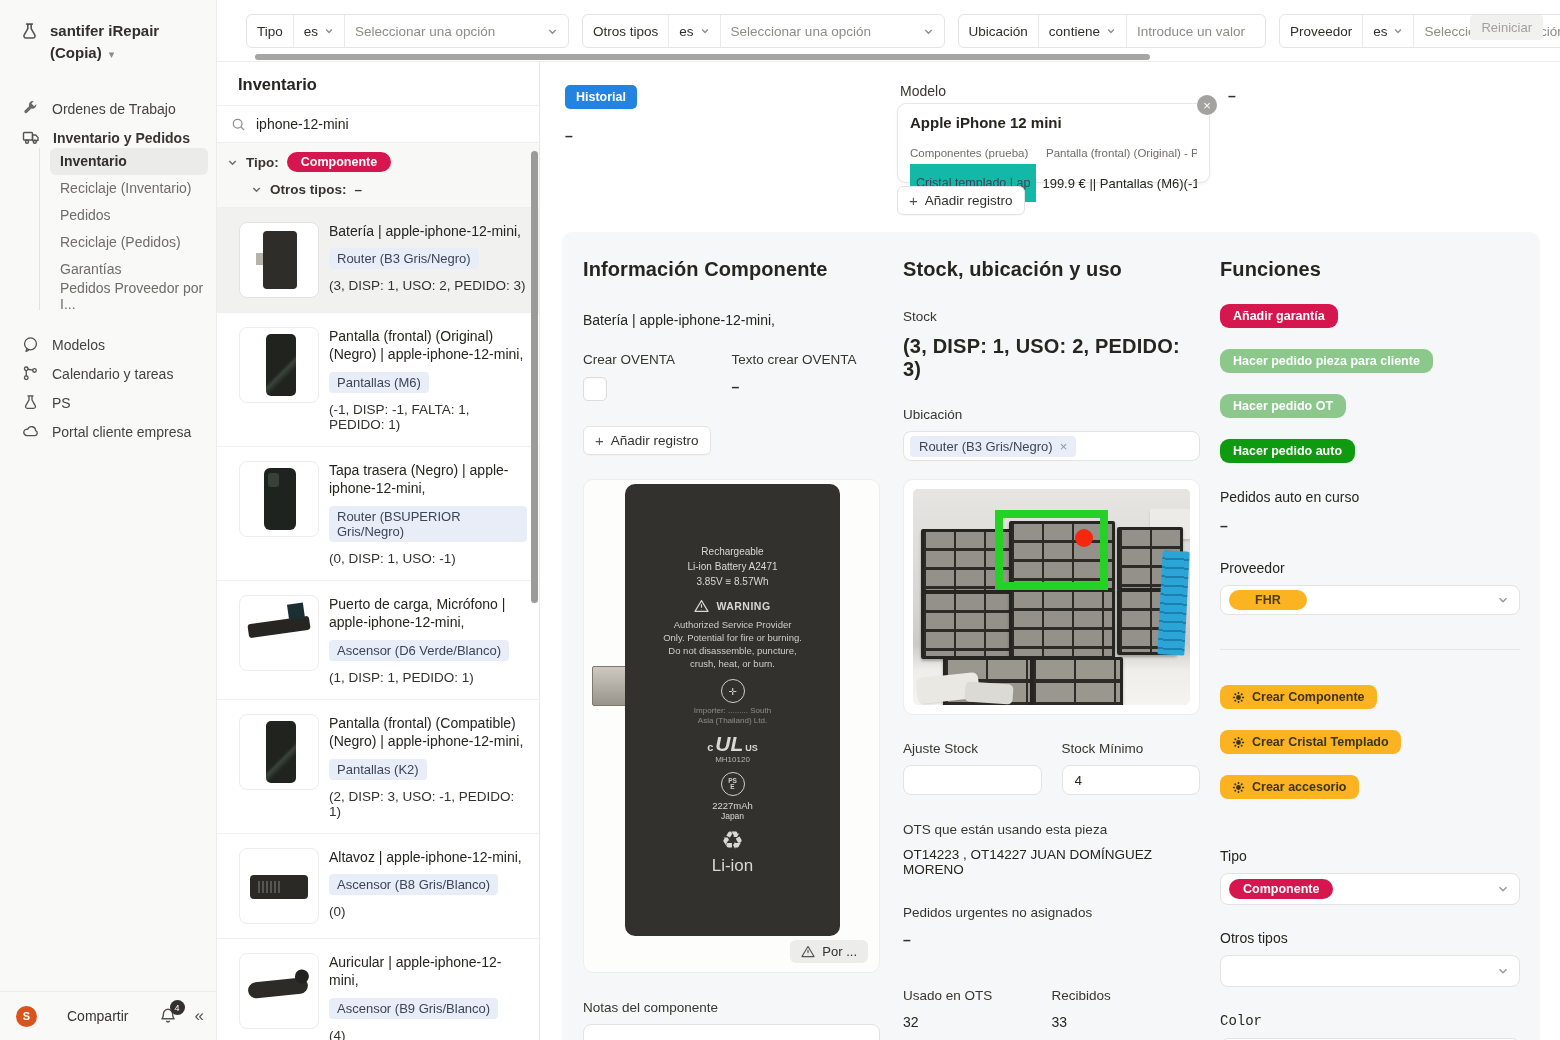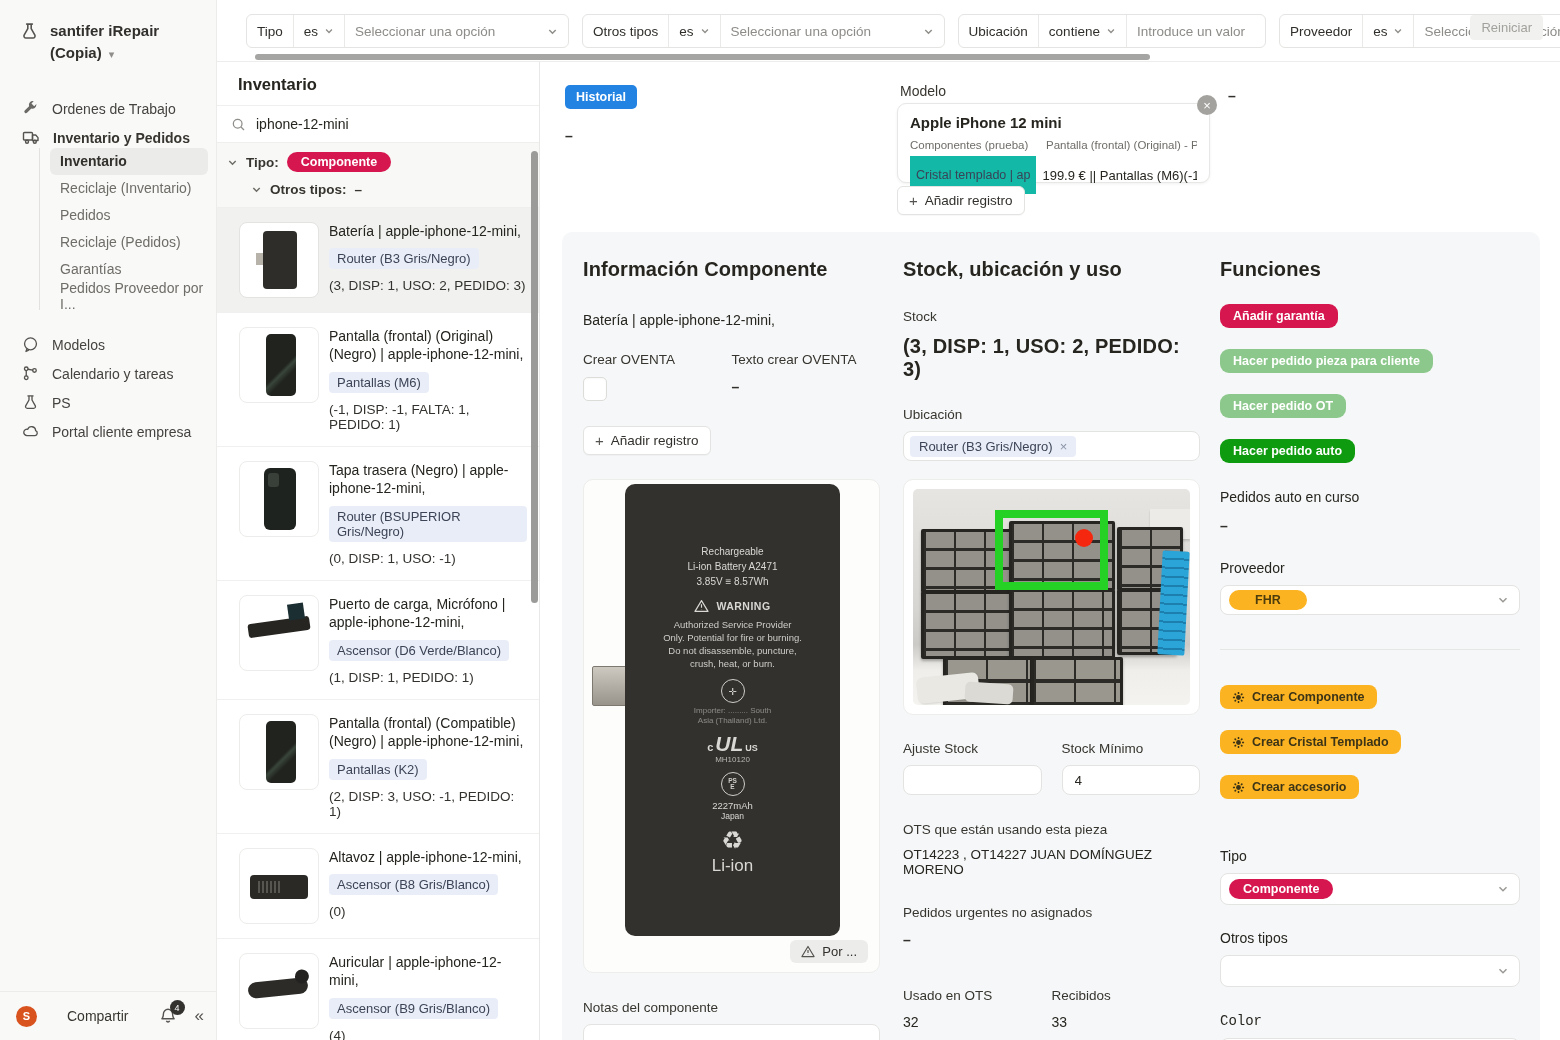--- a/index.html
+++ b/index.html
@@ -69,21 +69,21 @@
   .t-spk:after{content:"";position:absolute;left:8px;top:6px;width:22px;height:12px;background:repeating-linear-gradient(90deg,#57554f 0 2px,#2a2926 2px 4px);}
   .t-ear{left:8px;top:26px;width:60px;height:16px;border-radius:8px;background:#2c2b28;transform:rotate(-6deg);}
   .t-ear:after{content:"";position:absolute;right:-2px;top:-8px;width:14px;height:14px;border-radius:50%;background:#232220;}
   
   .main{position:absolute;left:540px;top:62px;right:0;bottom:0;background:#fff;}
   .btn-historial{position:absolute;left:25px;top:23px;background:#2383e2;color:#fff;font-size:12.5px;font-weight:bold;padding:5px 11px;border-radius:5px;cursor:pointer;}
   .dash-l{position:absolute;left:25px;top:66px;font-weight:bold;color:#32302c;}
   .dash-r{position:absolute;left:688px;top:26px;font-weight:bold;color:#32302c;}
   .modelo-lbl{position:absolute;left:360px;top:21px;font-size:14px;color:#37352f;}
   .modelo-card{position:absolute;left:357px;top:41px;width:313px;height:80px;background:#fff;border:1px solid #e7e7e5;border-radius:9px;box-shadow:0 1px 3px rgba(0,0,0,.06);box-sizing:border-box;padding:10px 12px;cursor:pointer;}
-  .mc-title{font-size:15px;font-weight:bold;color:#26251f;margin-bottom:8px;}
+  .mc-title{font-size:15px;font-weight:bold;color:#26251f;margin-bottom:16px;}
   .mc-heads{display:flex;gap:14px;font-size:11.5px;color:#6f6d68;white-space:nowrap;overflow:hidden;}
   .mc-vals{display:flex;gap:6px;align-items:center;margin-top:5px;white-space:nowrap;overflow:hidden;}
   .mc-pill{background:#14b8a6;color:#394358;border-radius:0;padding:12px 6px;font-size:12.5px;flex:0 0 auto;}
   .mc-val{font-size:13px;color:#26251f;}
   .mc-close{position:absolute;right:-8px;top:-9px;width:20px;height:20px;border-radius:50%;background:#a3a29e;color:#fff;display:flex;align-items:center;justify-content:center;font-size:13px;cursor:pointer;}
   .btn-add{display:inline-flex;align-items:center;gap:7px;background:#fff;border:1px solid #e3e3e1;border-radius:6px;padding:5px 11px;font-size:13.5px;color:#32302c;cursor:pointer;box-shadow:0 1px 1px rgba(0,0,0,.03);}
   .add-abs{position:absolute;left:357px;top:124px;}
   
   .graypanel{position:absolute;left:22px;right:20px;top:170px;bottom:0;background:#f6f7f8;border-radius:10px 10px 0 0;}
   .col{position:absolute;top:0;bottom:0;}

